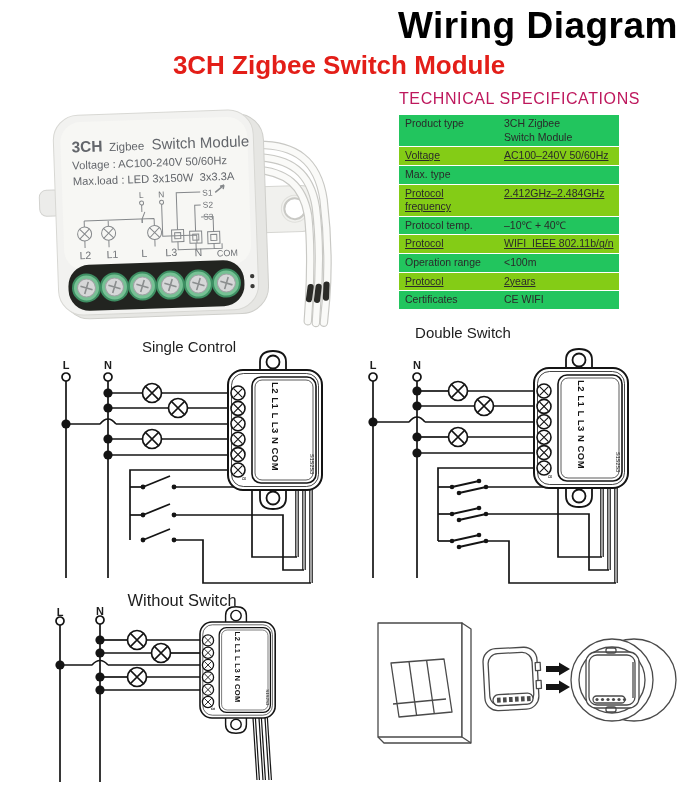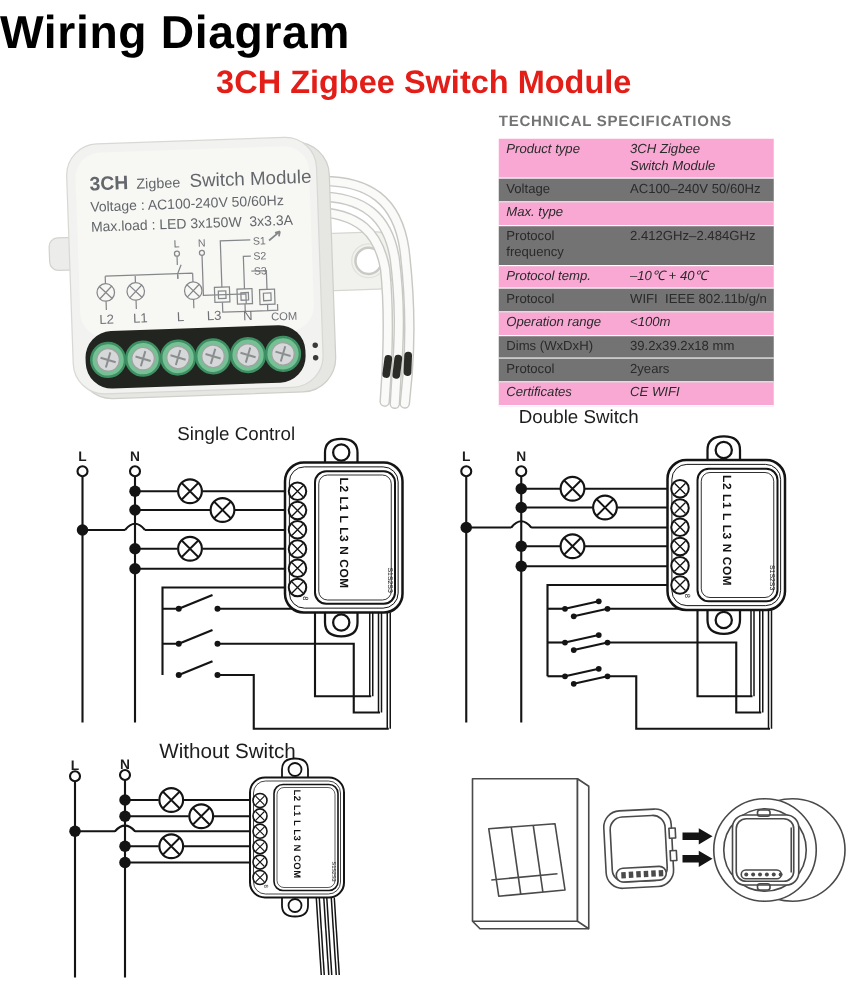--- a/index.html
+++ b/index.html
@@ -1,30 +1,30 @@
 <!DOCTYPE html>
 <html><head>
 <meta charset="utf-8">
 <style>
   * { margin:0; padding:0; box-sizing:border-box; }
   html,body { background:#fff; }
   body { font-family:"Liberation Sans", sans-serif; color:#111; }
   .canvas { position:relative; width:678px; height:800px; background:#fff; overflow:hidden; margin:0 auto; }
   .abs { position:absolute; }
-  .page-title { top:5px; left:0; width:100%; text-align:left;
+  .page-title { top:5px; left:0; width:100%; text-align:right;
                 font-size:37px; font-weight:bold; color:#000; letter-spacing:0.5px; }
   .page-subtitle { top:50px; left:0; width:100%; text-align:center;
                    font-size:26px; font-weight:bold; color:#e31e18; }
   .specs { left:399px; top:90px; width:220px; }
-  .specs-heading { font-size:12px; color:#737373; letter-spacing:0.6px; margin-bottom:7px; white-space:nowrap;font-weight:bold; }
+  .specs-heading { font-size:16px; color:#be185d; letter-spacing:0.6px; margin-bottom:7px; white-space:nowrap; }
   .spec-table { width:100%; }
   .spec-row { display:flex; align-items:flex-start; padding:2px 5px 2px 6px;
               border-bottom:1.5px solid #fff; font-size:10.5px; line-height:1.3; color:#2a2a2a; }
-  .spec-row.shade-a { background:#f9a8d4;font-style:italic; }
-  .spec-row.shade-b { background:#737373; }
+  .spec-row.shade-a { background:#22c55e; }
+  .spec-row.shade-b { background:#84cc16;text-decoration:underline; }
   .spec-label { width:99px; flex:0 0 99px; white-space:pre-line; }
   .spec-value { flex:1; white-space:pre-line; }
   .bulb { font-size:13px; line-height:1; margin:0 2px; color:#222; }
   svg text { font-family:"Liberation Sans", sans-serif; }
   .diag-title { font-size:15px; fill:#1d1d1d; }
   .diag-title-lg { font-size:16.5px; fill:#1d1d1d; }
   .src-label { font-size:11px; font-weight:bold; fill:#1d1d1d; }
 </style>
 </head>
 <body>
@@ -218,24 +218,20 @@
       </div>
       <div class="spec-row shade-b">
         <div class="spec-label">Protocol</div>
         <div class="spec-value">WIFI&nbsp; IEEE 802.11b/g/n</div>
       </div>
       <div class="spec-row shade-a">
         <div class="spec-label">Operation range</div>
         <div class="spec-value">&lt;100m</div>
       </div>
       <div class="spec-row shade-b">
-        <div class="spec-label">Dims (WxDxH)</div>
-        <div class="spec-value">39.2x39.2x18 mm</div>
-      </div>
-      <div class="spec-row shade-b">
         <div class="spec-label">Protocol</div>
         <div class="spec-value">2years</div>
       </div>
       <div class="spec-row shade-a">
         <div class="spec-label">Certificates</div>
         <div class="spec-value">CE WIFI</div>
       </div>
     </div>
   </div>
 

